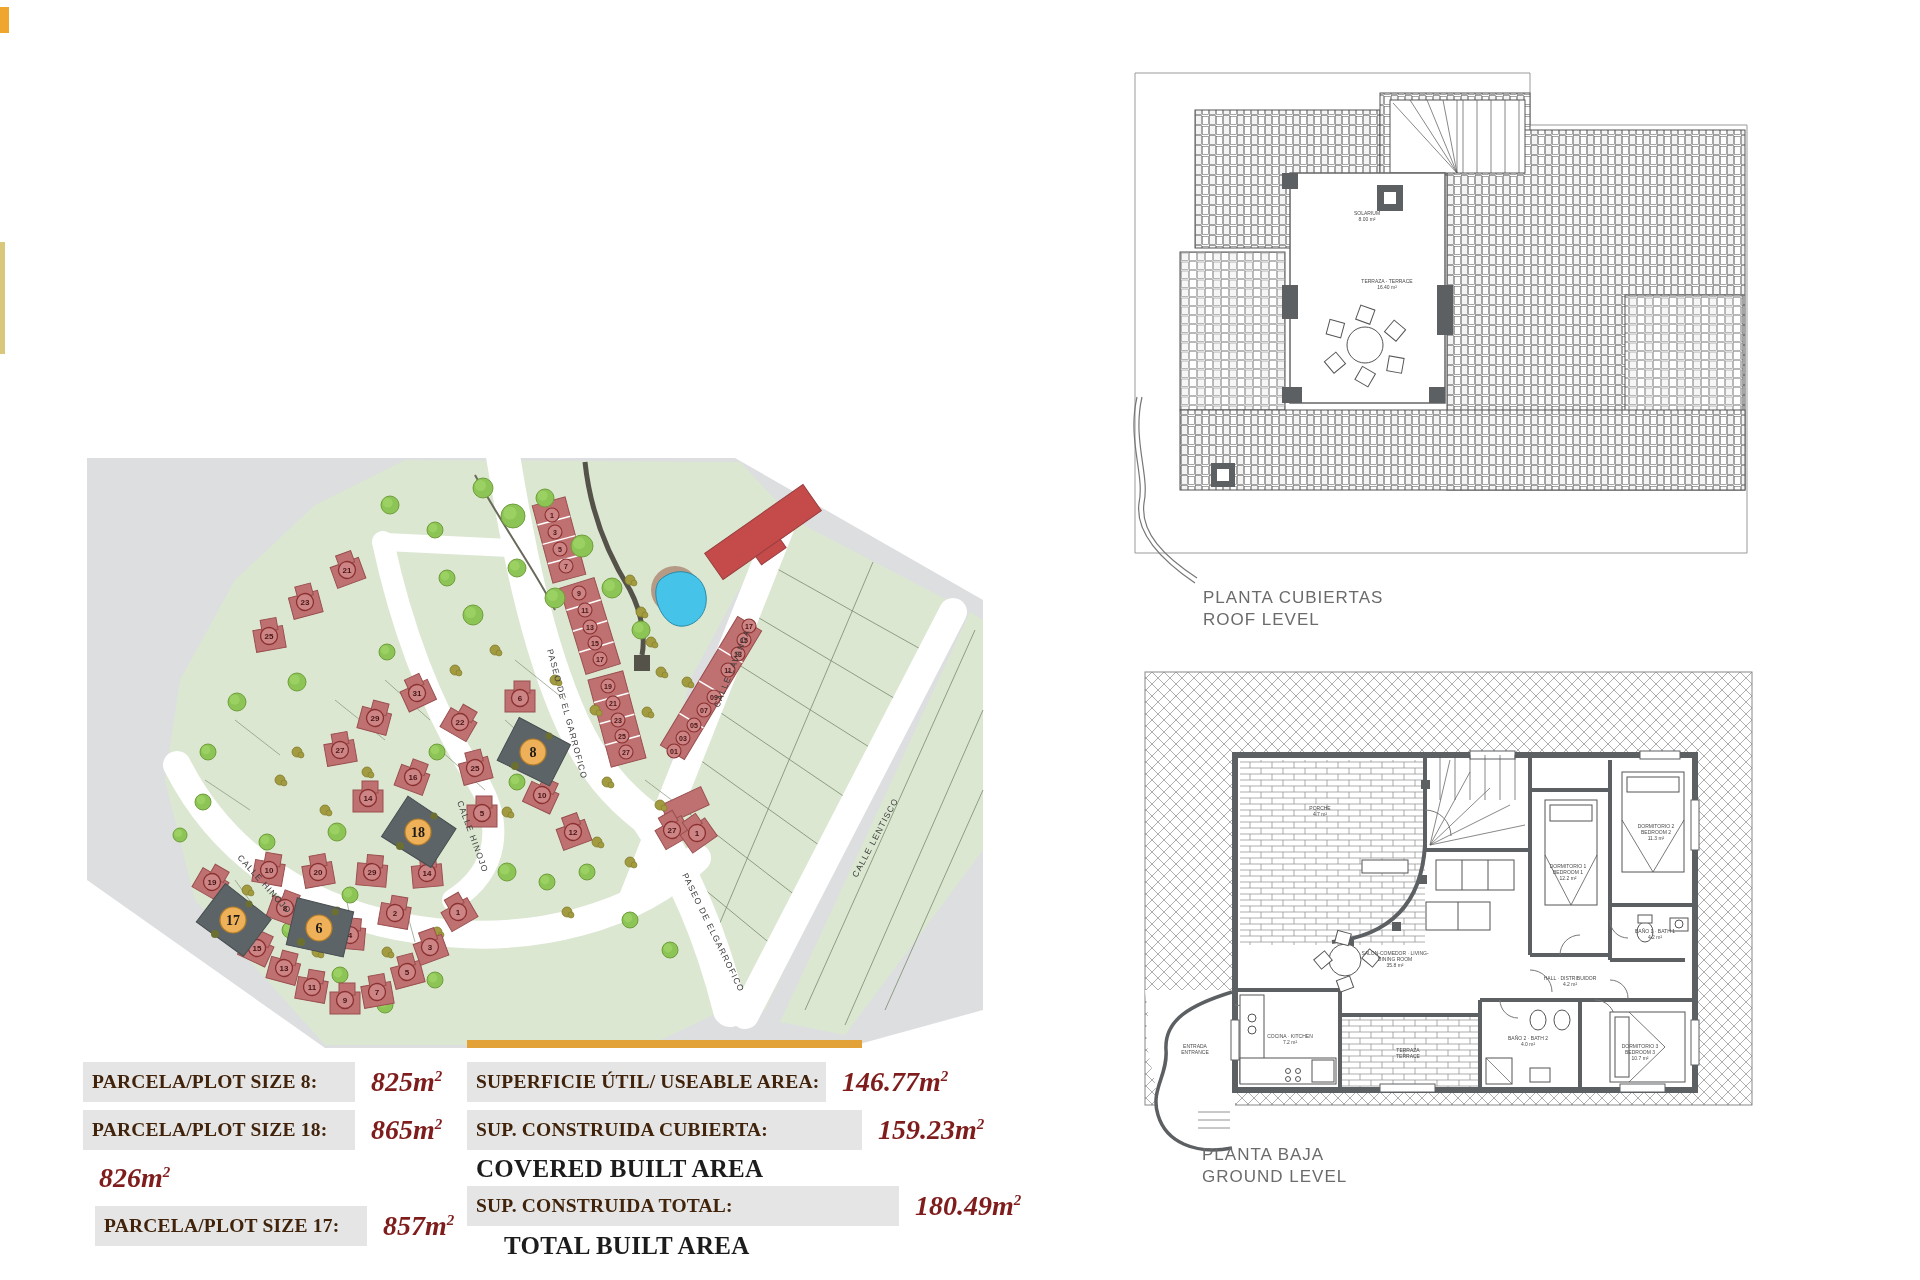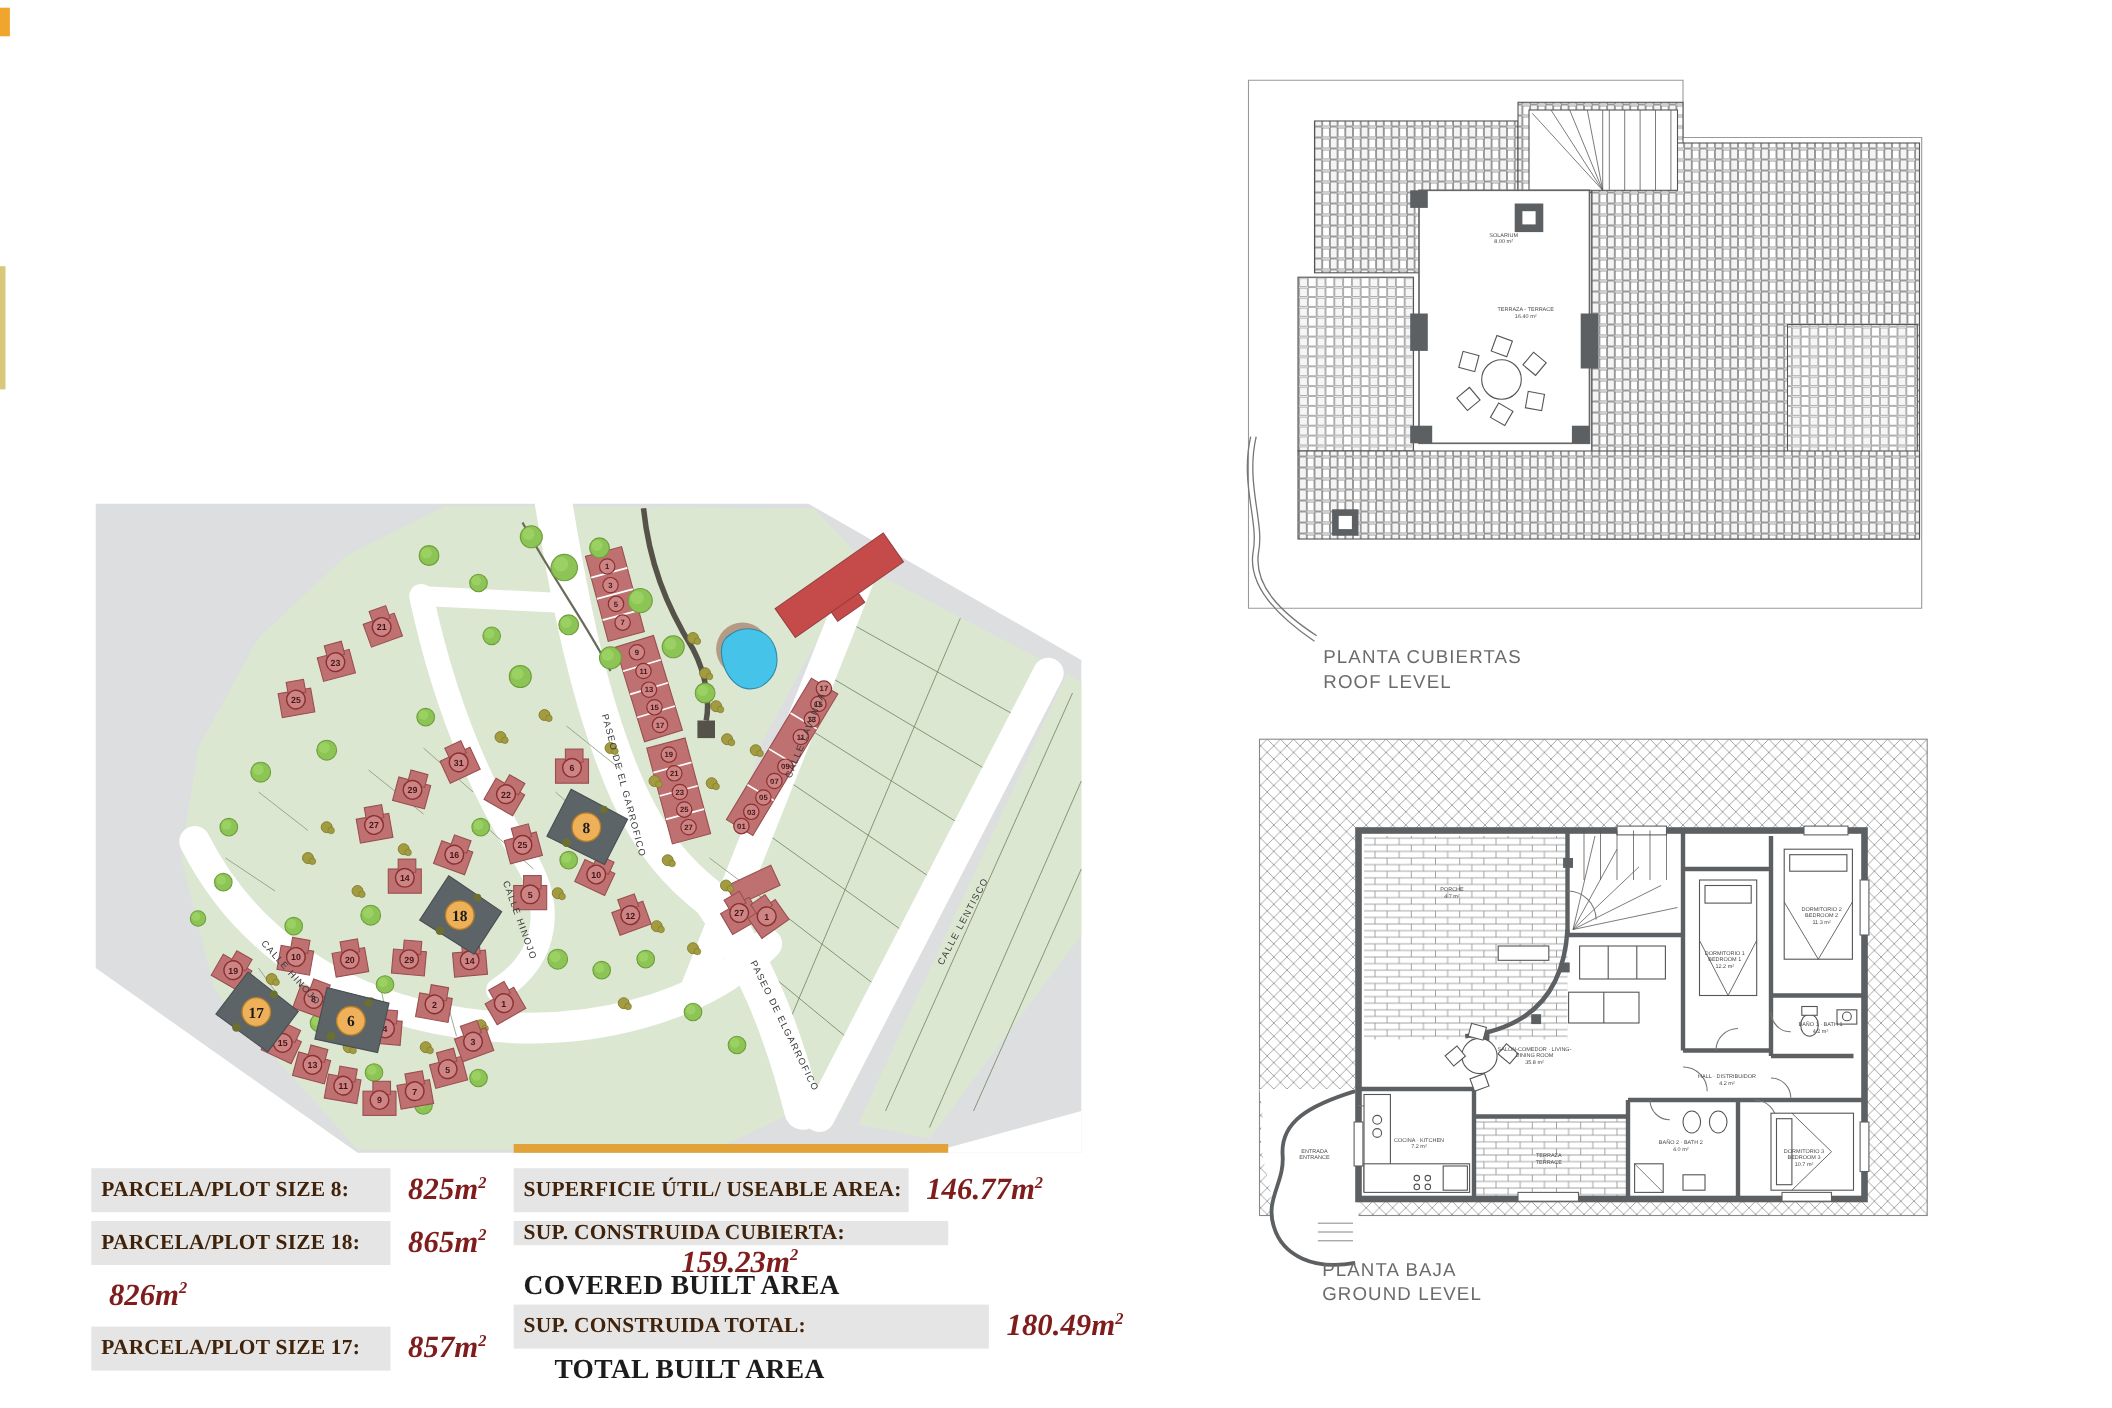--- a/index.html
+++ b/index.html
@@ -914,37 +914,37 @@
     </div>
     <div class="tbl-row" style="left:83px;top:1110px;">
       <div class="lbl-box" style="width:272px;">
           <span class="lbl-text">PARCELA/PLOT SIZE 18:</span>
         </div>
       <span class="val-text"><span>865</span><span>m</span><sup>2</sup></span>
     </div>
     <div class="tbl-row" style="left:83px;top:1158px;">
       <span class="val-text"><span>826</span><span>m</span><sup>2</sup></span>
     </div>
-    <div class="tbl-row" style="left:83px;top:1206px;">
+    <div class="tbl-row" style="left:95px;top:1206px;">
       <div class="lbl-box" style="width:272px;">
           <span class="lbl-text">PARCELA/PLOT SIZE 17:</span>
         </div>
       <span class="val-text"><span>857</span><span>m</span><sup>2</sup></span>
     </div>
   </div>
 
   <div>
     <div class="orange-sliver" style="left:467px;top:1040px;width:395px;height:8px;"></div>
     <div class="tbl-row" style="left:467px;top:1062px;">
       <div class="lbl-box" style="width:359px;">
           <span class="lbl-text">SUPERFICIE ÚTIL/ USEABLE AREA:</span>
         </div>
       <span class="val-text"><span>146.77</span><span>m</span><sup>2</sup></span>
     </div>
-    <div class="tbl-row" style="left:467px;top:1110px;flex-direction:column;">
+    <div class="tbl-row" style="left:467px;top:1110px;">
       <div class="lbl-box" style="width:395px;">
           <span class="lbl-text">SUP. CONSTRUIDA CUBIERTA:</span>
         </div>
       <span class="val-text"><span>159.23</span><span>m</span><sup>2</sup></span>
     </div>
     <div class="plain-row" style="left:476px;top:1155px;">COVERED BUILT AREA</div>
     <div class="tbl-row" style="left:467px;top:1186px;">
       <div class="lbl-box" style="width:432px;">
           <span class="lbl-text">SUP. CONSTRUIDA TOTAL:</span>
         </div>

